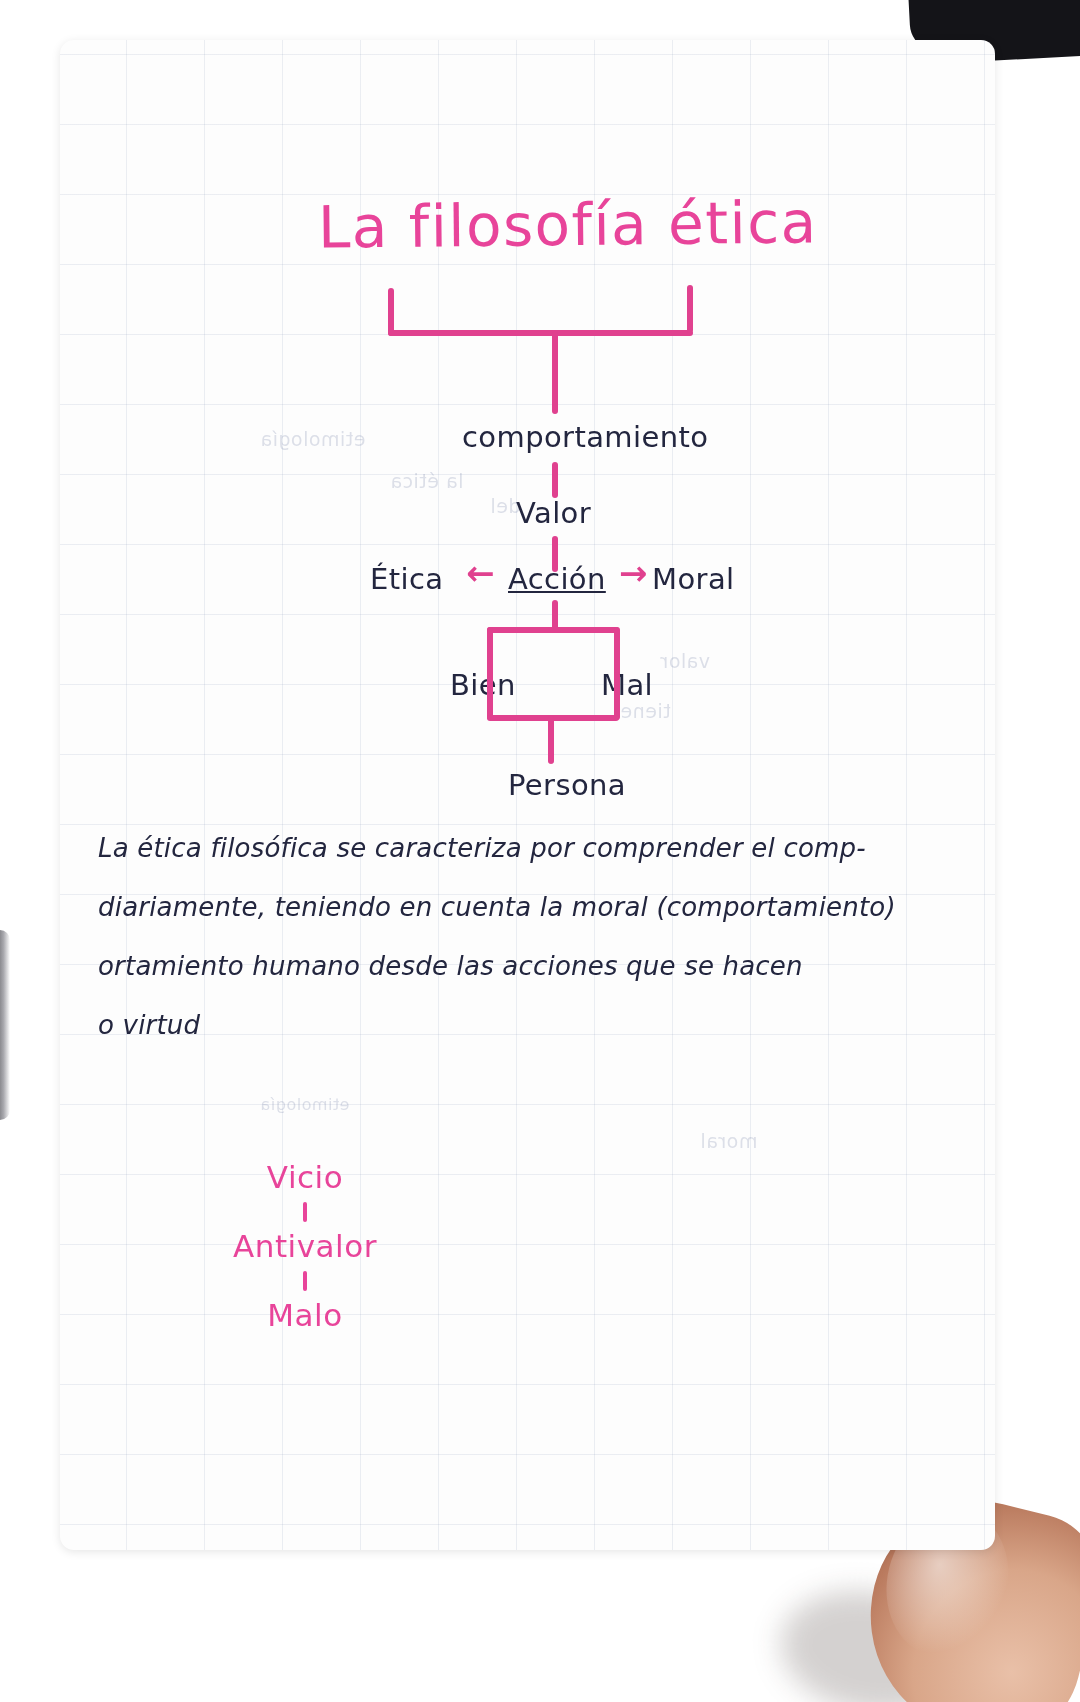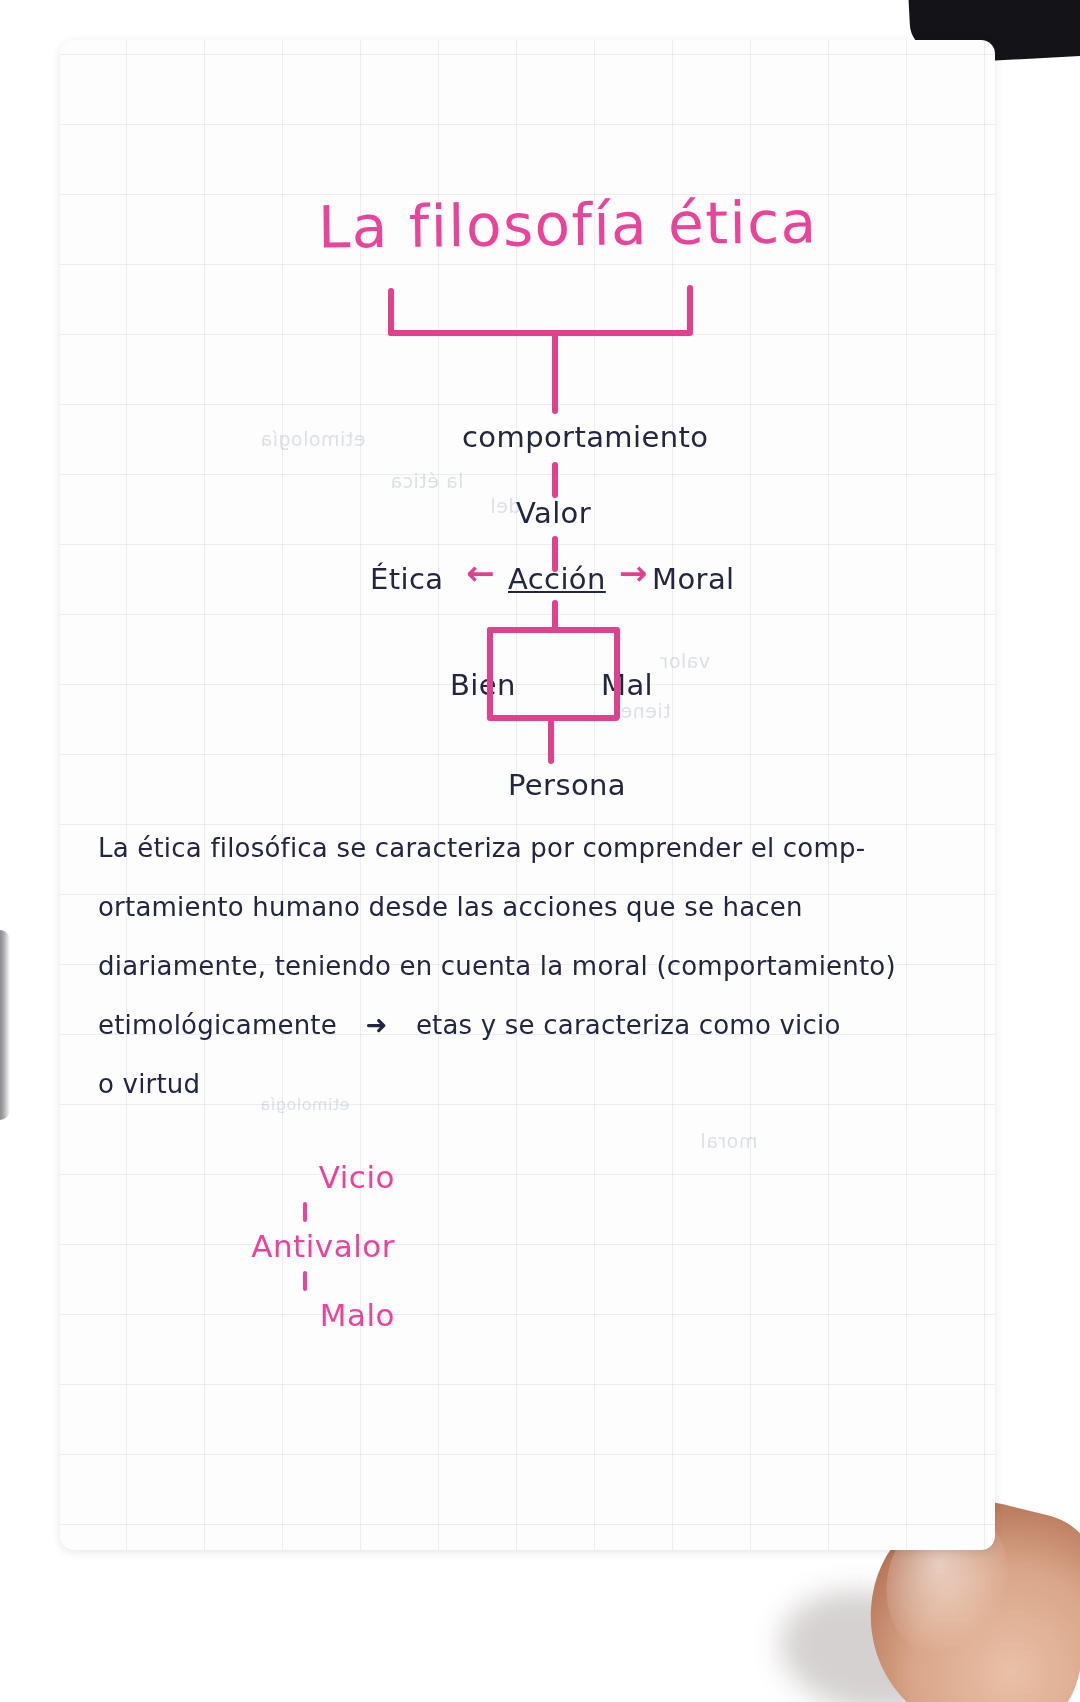--- a/index.html
+++ b/index.html
@@ -117,20 +117,21 @@
   #body-text{
     position:absolute;left:98px;top:835px;width:830px;
     color:#23263f;
   }
   .bline{
     font-size:26px;
     line-height:1;
     margin-bottom:33px;
     white-space:nowrap;
     letter-spacing:.2px;
+    font-style:italic;
   }
   .bline span.w{ display:inline-block; }
   .inline-arrow{ color:#23263f; font-size:26px; font-weight:bold; }
 
   
   .col{ position:absolute; text-align:center; }
   .col .term{
     font-size:31px;color:#e8449a;line-height:1;white-space:nowrap;
     letter-spacing:.5px;
   }
@@ -193,31 +194,26 @@
 
   <div class="stroke v" style="left:487px;top:672px;height:48px;"></div>
   <div class="stroke v" style="left:614px;top:672px;height:48px;"></div>
   <div class="stroke h" style="left:487px;top:715px;width:132px;"></div>
 
   <div class="stroke v" style="left:548px;top:716px;height:48px;"></div>
   <div class="node big hw" style="left:508px;top:768px;">Persona</div>
 
   <div id="body-text">
     <div class="bline hw">La ética filosófica se caracteriza por comprender el comp-</div>
+    <div class="bline hw">diariamente, teniendo en cuenta la moral (comportamiento)</div>
     <div class="bline hw">ortamiento humano desde las acciones que se hacen</div>
-    <div class="bline hw">diariamente, teniendo en cuenta la moral (comportamiento)</div>
-    <div class="bline hw">
-      <span class="w">etimológicamente</span>
-      <span class="inline-arrow" style="margin:0 20px;">➜</span>
-      <span class="w">etas y se caracteriza como vicio</span>
-    </div>
     <div class="bline hw">o virtud</div>
   </div>
 
-  <div class="col" style="left:215px;top:1162px;width:180px;text-align:right;">
+  <div class="col" style="left:215px;top:1162px;width:180px;">
     <div class="term hw">Vicio</div>
     <div class="tick"></div>
     <div class="term hw">Antivalor</div>
     <div class="tick"></div>
     <div class="term hw">Malo</div>
   </div>
 
 
 </div>
 

